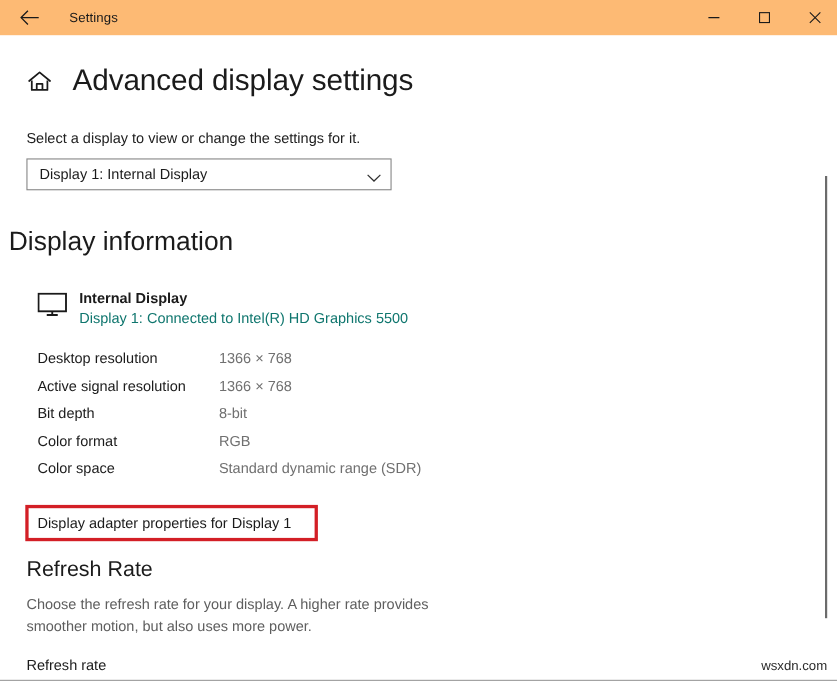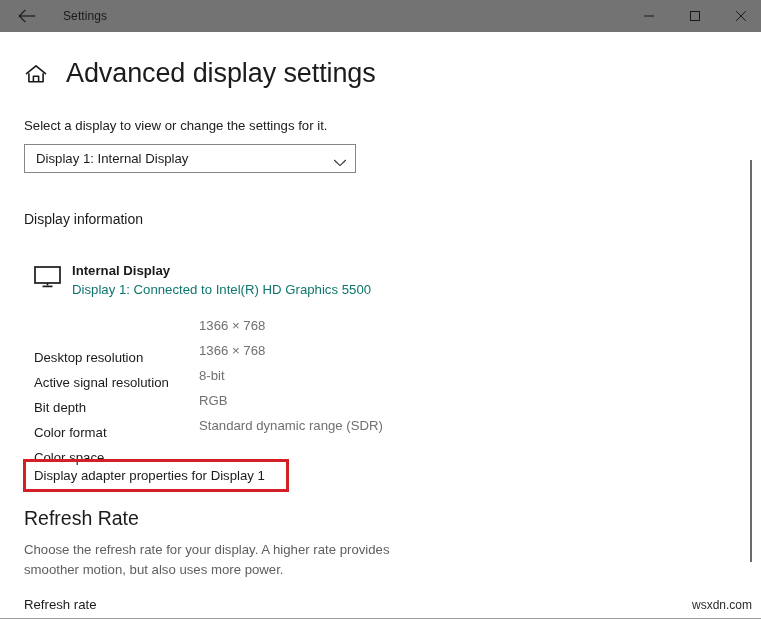--- a/index.html
+++ b/index.html
@@ -15,21 +15,21 @@
     font-family: "Liberation Sans", sans-serif;
     color: #000000;
     -webkit-font-smoothing: antialiased;
   }
 
   
   #titlebar {
     position: absolute;
     left: 0; top: 0;
     width: 761px; height: 32px;
-    background: #737373;
+    background: #fdba74;
   }
   #back-button {
     position: absolute;
     left: 6px; top: 1px;
     width: 42px; height: 30px;
     display: flex; align-items: center; justify-content: center;
     cursor: default;
   }
   #back-button svg { display: block; }
   #app-title {
@@ -95,22 +95,22 @@
   }
   #display-select-chevron {
     position: absolute;
     right: 8px; top: 9px;
     width: 14px; height: 10px;
   }
 
   
   #display-info-heading {
     position: absolute;
-    left: 24px; top: 206px;
-    font-size: 14px;
+    left: 8px; top: 206px;
+    font-size: 24px;
     line-height: 27px;
     font-weight: 400;
     color: #1b1b1b;
   }
 
   #monitor-row {
     position: absolute;
     left: 34px; top: 262px;
     width: 420px; height: 40px;
   }
@@ -145,21 +145,20 @@
     position: relative;
     height: 25px;
   }
   .info-label {
     position: absolute;
     left: 0; top: 2px;
     font-size: 13.2px;
     line-height: 18px;
     color: #1b1b1b;
     white-space: nowrap;
-    margin-top: 32px;
   }
   .info-value {
     position: absolute;
     left: 165px; top: 2px;
     font-size: 13.2px;
     line-height: 18px;
     color: #707070;
     white-space: nowrap;
   }
 

